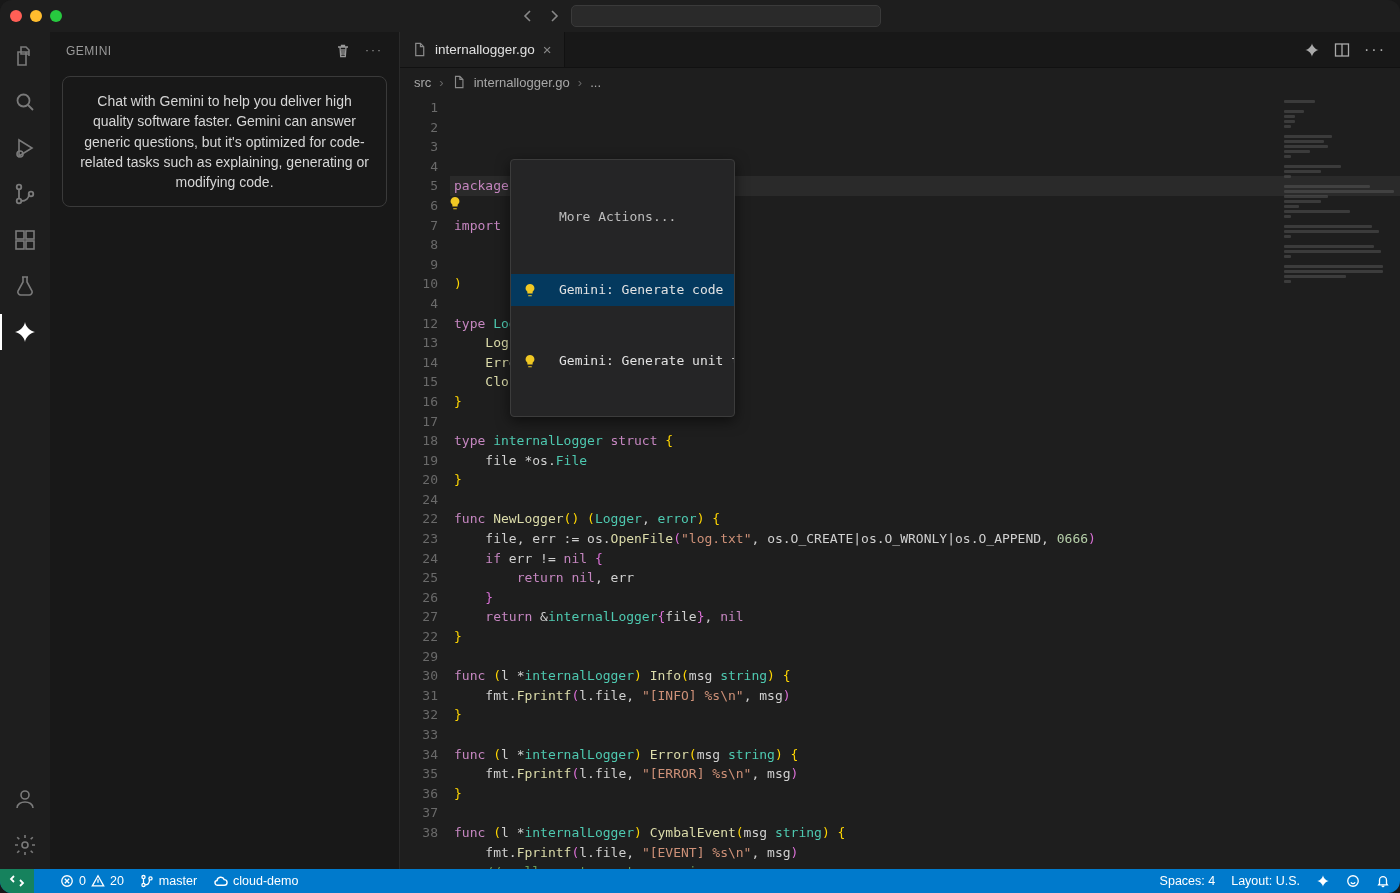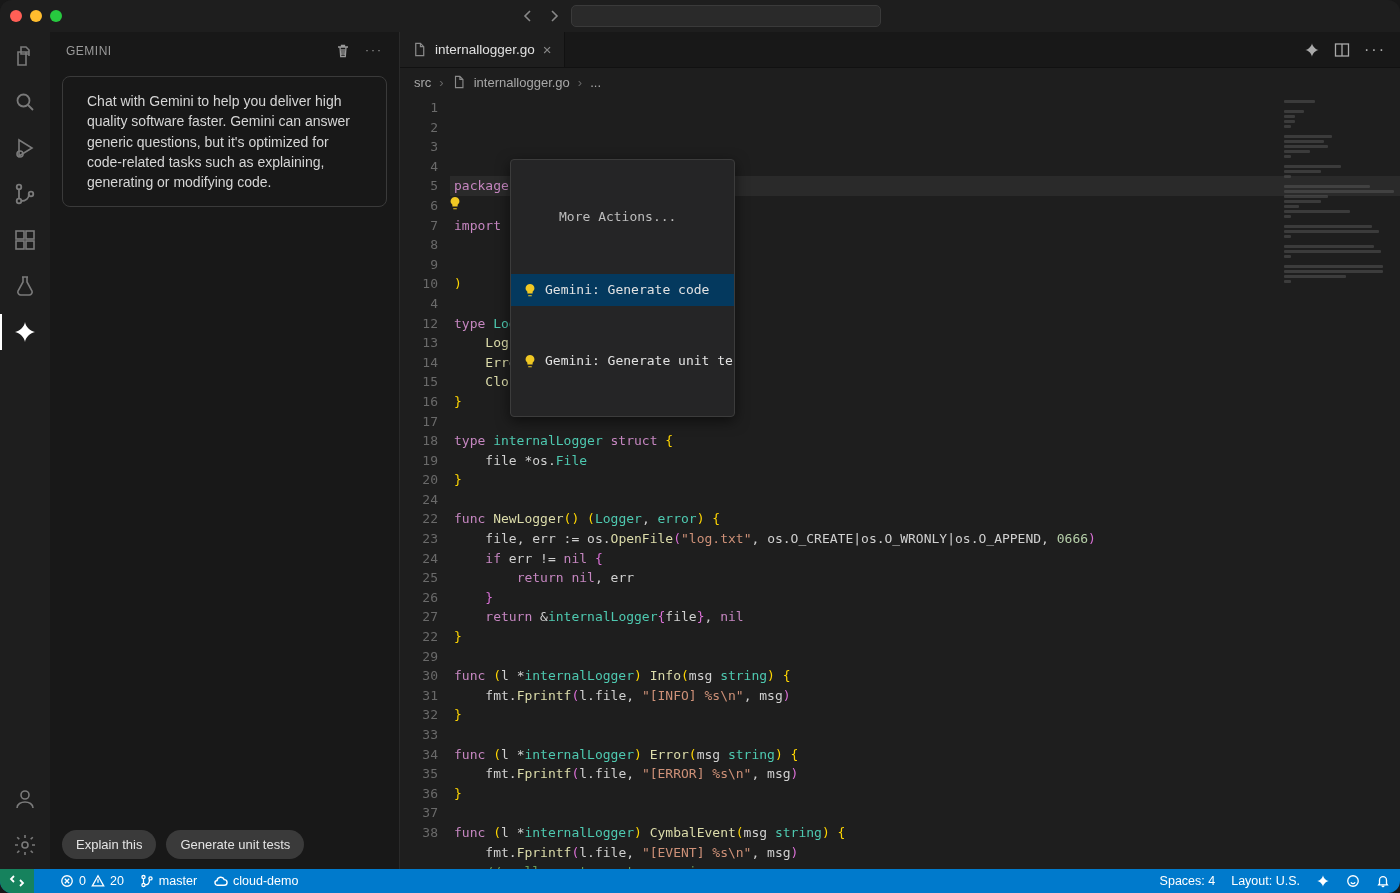--- a/index.html
+++ b/index.html
@@ -69,22 +69,22 @@
       border-right: 1px solid #2a2a2a;
       display: flex;
       flex-direction: column;
     }
     .sp-header {
       height: 38px; display: flex; align-items: center; justify-content: space-between;
       padding: 0 16px; color: #9a9a9a; font-size: 12px; letter-spacing: 0.5px;
     }
     .sp-header-actions { display: flex; gap: 14px; color: #9a9a9a; }
     .sp-info {
-      margin: 6px 12px; padding: 14px 24px; border: 1px solid #3a3a3a; border-radius: 8px;
-      font-size: 14px; line-height: 1.45; color: #d6d6d6;
+      margin: 6px 12px; padding: 14px 14px; border: 1px solid #3a3a3a; border-radius: 8px;
+      font-size: 14px; line-height: 1.45; color: #d6d6d6; text-align: center;
     }
     .sp-spacer { flex: 1; }
     .sp-chips { display: flex; gap: 10px; padding: 0 12px 10px; }
     .chip {
       background: #3a3a3a; color: #e4e4e4; border-radius: 16px;
       padding: 7px 14px; font-size: 13px; cursor: pointer;
     }
     .sp-input-row { display: flex; align-items: center; padding: 0 12px 14px; gap: 10px; }
     .sp-input {
       flex: 1; background: #2f2f2f; border: none; border-radius: 22px;
@@ -141,21 +141,21 @@
       position:absolute; left:-2px; top:0px; width:16px; height:16px;
     }
     
     .quickfix {
       position:absolute; left: 60px; top: 63px; width: 225px;
       background:#252526; border:1px solid #3c3c3c; border-radius:4px;
       box-shadow: 0 4px 14px rgba(0,0,0,0.55);
       font-size: 13px; z-index: 10; overflow:hidden;
     }
     .qf-head { padding: 8px 12px; color:#bdbdbd;margin-left:36px;}
-    .qf-item { padding: 6px 12px; display:flex; align-items:center; gap:8px; color:#e2e2e2; cursor:pointer;}
+    .qf-item { padding: 6px 12px; display:flex; align-items:center; gap:22px; color:#e2e2e2; cursor:pointer;}
     .qf-item.sel { background:#04395e; }
     .qf-bulb { width:14px; height:14px; display:inline-flex;}
     
     .minimap {
       position:absolute; right: 6px; top: 4px; width: 110px; height: 280px;
       opacity: 0.55; font-family: monospace;
     }
     .mm-line { height: 3px; margin-bottom: 2px; background:#555; border-radius:1px; }
     
     .statusbar {
@@ -268,24 +268,20 @@
         <span>
           <svg width="16" height="16" viewBox="0 0 16 16" fill="none" stroke="currentColor" stroke-width="1.3">
               <path d="M3 4h10M6.5 4V2.5h3V4M5 4l.7 9.5h4.6L11 4M7 6v6M9 6v6"></path>
             </svg>
         </span>
         <span style="letter-spacing:2px;">···</span>
       </div>
     </div>
     <div class="sp-info">Chat with Gemini to help you deliver high quality software faster. Gemini can answer generic questions, but it's optimized for code-related tasks such as explaining, generating or modifying code.</div>
     <div class="sp-spacer"></div>
-    <div class="sp-chips">
-      <div class="chip">Explain this</div>
-      <div class="chip">Generate unit tests</div>
-    </div>
   </div>
 
   <div class="editor-area">
     <div class="tabs-row">
       <div class="tabs-left">
         <div class="tab">
           <span class="file-ic">
             <svg width="15" height="15" viewBox="0 0 16 16" fill="none" stroke="currentColor" stroke-width="1.3">
                 <path d="M4 1.5h5L12.5 5v9.5h-8.5z M9 1.5V5h3.5"></path>
               </svg>

